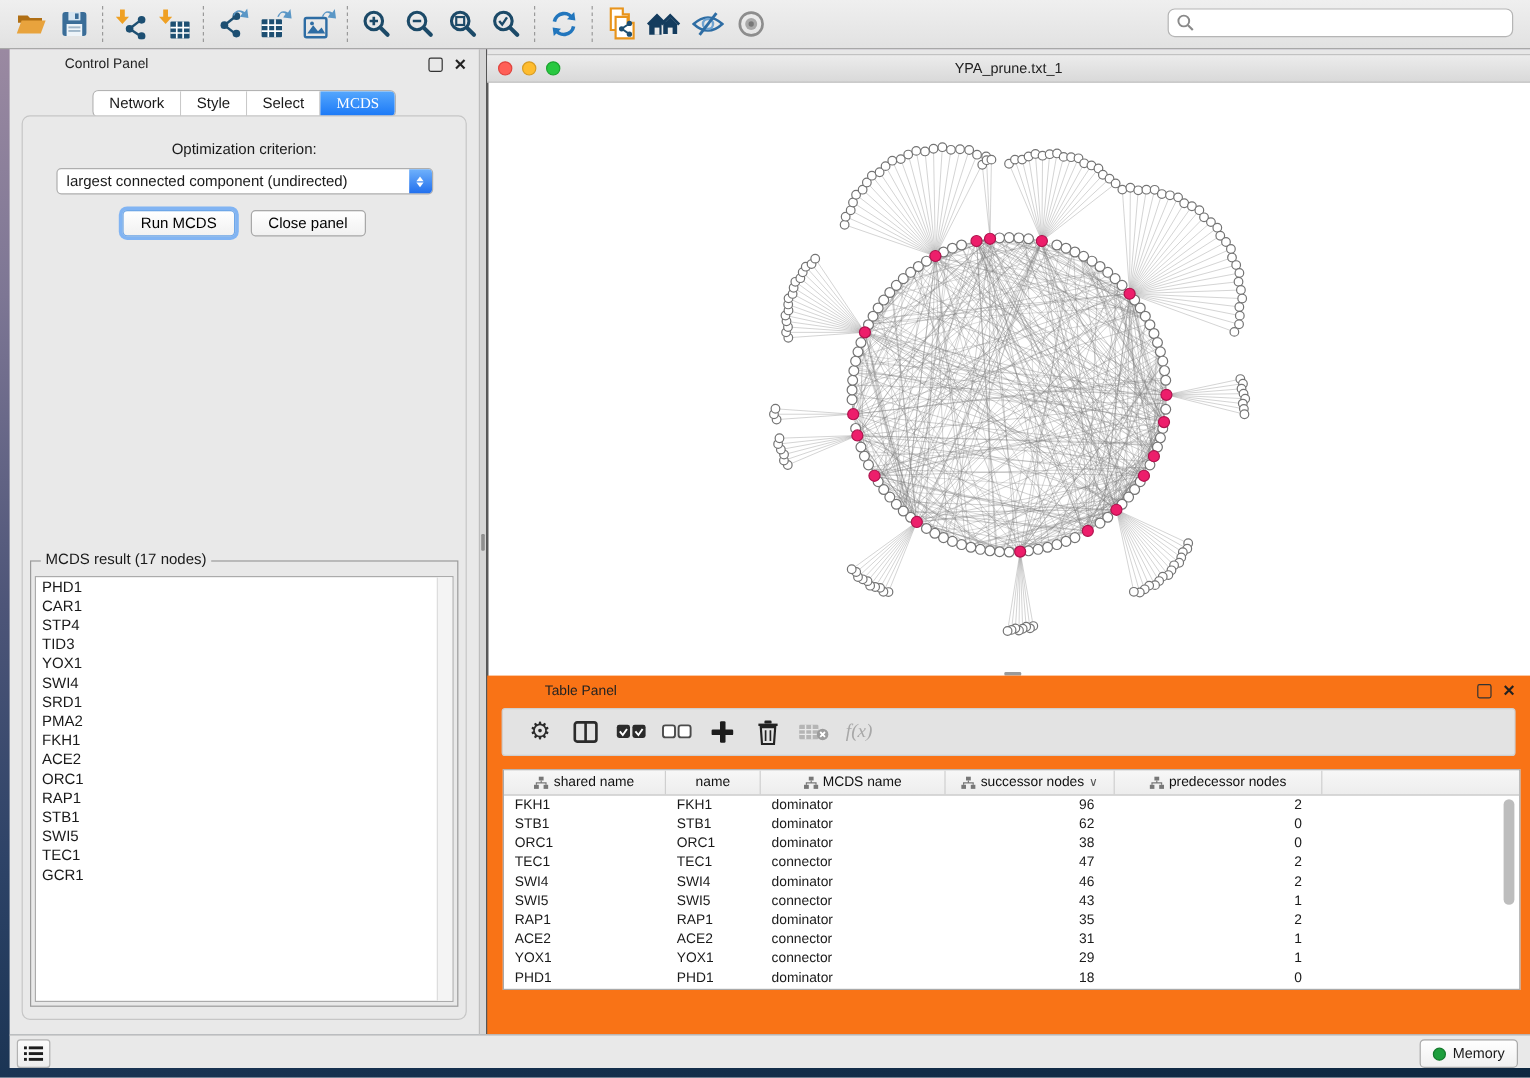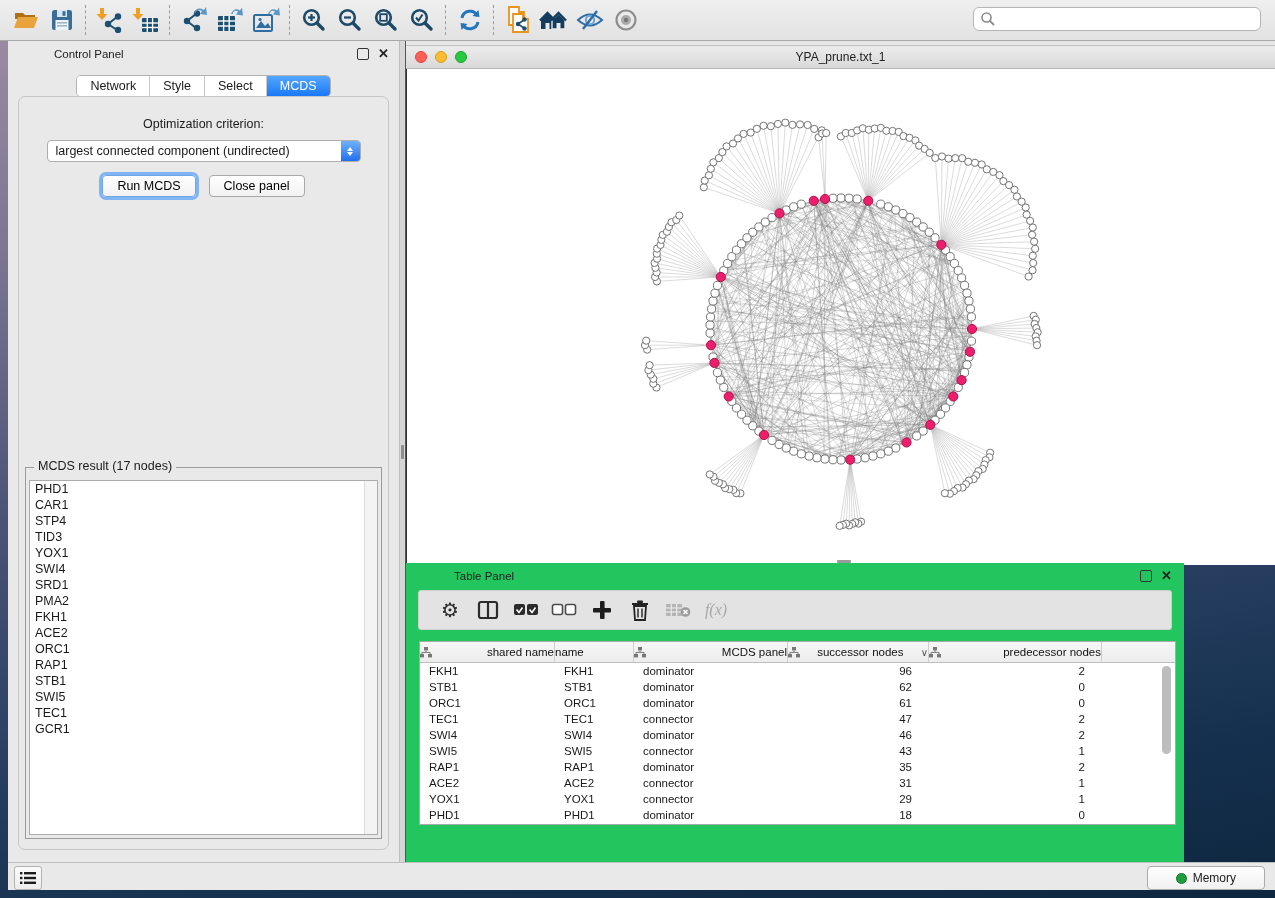--- a/index.html
+++ b/index.html
@@ -16,21 +16,21 @@
 
   .control-panel{position:absolute;left:8px;top:41px;width:392px;height:821px;background:#e9e9e9;border-right:1px solid #bdbdbd;box-sizing:border-box;}
   .cp-titlebar{height:26px;display:flex;align-items:center;padding:0 10px;}
   .panel-title{font-size:11.5px;color:#222;margin-left:36px;}
   .win-icons{margin-left:auto;display:flex;align-items:center;gap:9px;}
   .ic-float{width:10px;height:10px;border:1.7px solid #333;border-radius:2px;}
   .ic-close{font-size:13px;font-weight:bold;color:#222;line-height:10px;}
   .seg-tabs{display:flex;justify-content:center;margin-top:8px;}
   .seg{display:flex;background:#fff;border:1px solid #b3b3b3;border-radius:5px;overflow:hidden;}
   .seg-item{padding:3px 13px;font-size:12.5px;border-right:1px solid #c9c9c9;color:#1a1a1a;background:#fff;}
-  .seg-item:last-child{border-right:none;}
+  .seg-item:last-child{border-right:none;font-family:Liberation Serif, serif;}
   .seg-item.sel{background:linear-gradient(#55a7fd,#1a78f7);color:#fff;border-right:none;}
   .mcds-box{position:absolute;left:10px;right:10px;top:55px;bottom:12px;background:#e9e9e9;border:1px solid #c6c6c6;border-radius:7px;}
   .opt-label{text-align:center;margin-top:20px;font-size:12.5px;}
   .dropdown{margin:9px auto 0;width:314px;height:22px;background:#fff;border:1px solid #aeaeae;border-radius:4px;display:flex;align-items:center;position:relative;box-sizing:border-box;}
   .dropdown .dd-text{padding-left:8px;font-size:12.5px;white-space:nowrap;}
   .dd-cap{position:absolute;right:0;top:0;width:19px;height:20px;background:linear-gradient(#6fb1fb,#2270ee);border-radius:0 3px 3px 0;display:flex;flex-direction:column;align-items:center;justify-content:center;gap:1px;}
   .dd-cap .up{width:0;height:0;border-left:3.5px solid transparent;border-right:3.5px solid transparent;border-bottom:4px solid #fff;}
   .dd-cap .dn{width:0;height:0;border-left:3.5px solid transparent;border-right:3.5px solid transparent;border-top:4px solid #fff;}
   .btn-row{display:flex;justify-content:center;gap:13px;margin-top:13px;}
   .btn{background:linear-gradient(#ffffff,#f1f1f1);border:1px solid #a8a8a8;border-radius:4px;padding:3px 14px;font-size:12.5px;}
@@ -48,39 +48,39 @@
   .net-titlebar{height:22px;margin-top:4px;background:linear-gradient(#ececec,#d9d9d9);border-top:1px solid #c2c2c2;border-bottom:1px solid #b5b5b5;display:flex;align-items:center;position:relative;}
   .lights{display:flex;gap:8px;margin-left:9px;}
   .light{width:12px;height:12px;border-radius:50%;}
   .light.red{background:#ff5f57;border:1px solid #e0443e;box-sizing:border-box;}
   .light.yel{background:#febc2e;border:1px solid #d89c21;box-sizing:border-box;}
   .light.grn{background:#28c840;border:1px solid #1ba52f;box-sizing:border-box;}
   .net-title{position:absolute;left:0;right:0;text-align:center;font-size:12px;color:#222;}
   .net-canvas{position:relative;width:869px;height:496px;background:#fff;border-left:1px solid #333;box-sizing:border-box;}
   .h-grip{position:absolute;left:430px;bottom:2px;width:14px;height:3px;background:#9a9a9a;border-radius:1px;}
 
-  .table-panel{position:absolute;left:0;top:522px;width:778px;height:299px;background:#22c55e;}
+  .table-panel{position:absolute;left:0;top:522px;width:869px;height:299px;background:#f97316;}
   .tp-titlebar{height:25px;display:flex;align-items:center;padding:0 12px;}
   .tp-toolbar{margin:2px 12px 0;height:40px;background:#e3e3e3;border:1px solid #cfcfcf;border-radius:3px;display:flex;align-items:center;padding-left:12px;gap:0;box-sizing:border-box;}
   .tpt-btn{width:38px;height:32px;display:flex;align-items:center;justify-content:center;}
   .tp-table{position:absolute;left:13px;right:8px;top:78px;bottom:37px;background:#fff;border:1px solid #a9a9a9;box-sizing:border-box;overflow:hidden;}
   .thead{display:flex;height:20px;background:linear-gradient(#f7f7f7,#ededed);border-bottom:1px solid #bfbfbf;}
-  .th{display:flex;align-items:center;justify-content:space-between;gap:4px;border-right:1px solid #cfcfcf;font-size:11.5px;color:#111;box-sizing:border-box;overflow:hidden;}
+  .th{display:flex;align-items:center;justify-content:center;gap:4px;border-right:1px solid #cfcfcf;font-size:11.5px;color:#111;box-sizing:border-box;overflow:hidden;}
   .trow{display:flex;height:16px;align-items:center;}
   .td{font-size:11.5px;box-sizing:border-box;overflow:hidden;white-space:nowrap;}
   .td.l{padding-left:9px;text-align:left;}
   .td.r{padding-right:17px;text-align:right;}
   .tbl-scroll{position:absolute;right:3px;top:22px;bottom:3px;width:11px;}
   .tbl-thumb{position:absolute;left:1px;width:9px;top:2px;height:88px;background:#bdbdbd;border-radius:5px;}
   .tp-tabs{position:absolute;bottom:5px;left:0;right:0;display:flex;justify-content:center;}
   .sort-chev{color:#555;font-size:10px;}
 
   .status-bar{position:absolute;left:8px;right:0;top:862px;height:28px;background:#e9e9e9;border-top:1px solid #bdbdbd;box-sizing:border-box;}
   .sb-list-btn{position:absolute;left:6px;top:3px;width:26px;height:22px;background:linear-gradient(#fbfbfb,#ededed);border:1px solid #b2b2b2;border-radius:3px;display:flex;align-items:center;justify-content:center;}
-  .memory-btn{position:absolute;right:10px;top:3px;height:22px;background:linear-gradient(#ffffff,#f0f0f0);border:1px solid #ababab;border-radius:4px;display:flex;align-items:center;gap:6px;padding:0 28px;}
+  .memory-btn{position:absolute;right:10px;top:3px;height:22px;background:linear-gradient(#ffffff,#f0f0f0);border:1px solid #ababab;border-radius:4px;display:flex;align-items:center;gap:6px;padding:0 10px;}
   .mem-dot{width:11px;height:11px;border-radius:50%;background:#1d9e3c;border:1px solid #157a2d;box-sizing:border-box;}
   .gear-glyph{font-size:20px;color:#2b2b2b;line-height:20px;}
   .fx{font-family:"Liberation Serif",serif;font-style:italic;font-size:16px;color:#a8a8a8;}
 </style>
 </head>
 <body>
 
 <div class="toolbar">
   <div class="tb-btn">
     <svg width="26" height="24" viewBox="0 0 26 24">
@@ -1201,21 +1201,21 @@
           <div class="th" style="width: 79px;">
             <span>name</span>
           </div>
           <div class="th" style="width: 154px;">
             <svg width="12" height="11" viewBox="0 0 12 11">
               <rect x="4" y="0" width="4" height="3.4" fill="#777"></rect>
               <rect x="0" y="7" width="4" height="3.4" fill="#777"></rect>
               <rect x="8" y="7" width="4" height="3.4" fill="#777"></rect>
               <path d="M6 3.4 v2 M2 7 v-1.6 h8 V7" stroke="#777" stroke-width="1" fill="none"></path>
             </svg>
-            <span>MCDS panel</span>
+            <span>MCDS name</span>
           </div>
           <div class="th" style="width: 141px;">
             <svg width="12" height="11" viewBox="0 0 12 11">
               <rect x="4" y="0" width="4" height="3.4" fill="#777"></rect>
               <rect x="0" y="7" width="4" height="3.4" fill="#777"></rect>
               <rect x="8" y="7" width="4" height="3.4" fill="#777"></rect>
               <path d="M6 3.4 v2 M2 7 v-1.6 h8 V7" stroke="#777" stroke-width="1" fill="none"></path>
             </svg>
             <span>successor nodes</span>
             <span class="sort-chev">∨</span>
@@ -1242,21 +1242,21 @@
             <div class="td l" style="width: 135px;">STB1</div>
             <div class="td l" style="width: 79px;">STB1</div>
             <div class="td l" style="width: 154px;">dominator</div>
             <div class="td r" style="width: 141px;">62</div>
             <div class="td r" style="width: 173px;">0</div>
           </div>
           <div class="trow">
             <div class="td l" style="width: 135px;">ORC1</div>
             <div class="td l" style="width: 79px;">ORC1</div>
             <div class="td l" style="width: 154px;">dominator</div>
-            <div class="td r" style="width: 141px;">61</div>
+            <div class="td r" style="width: 141px;">38</div>
             <div class="td r" style="width: 173px;">0</div>
           </div>
           <div class="trow">
             <div class="td l" style="width: 135px;">TEC1</div>
             <div class="td l" style="width: 79px;">TEC1</div>
             <div class="td l" style="width: 154px;">connector</div>
             <div class="td r" style="width: 141px;">47</div>
             <div class="td r" style="width: 173px;">2</div>
           </div>
           <div class="trow">

